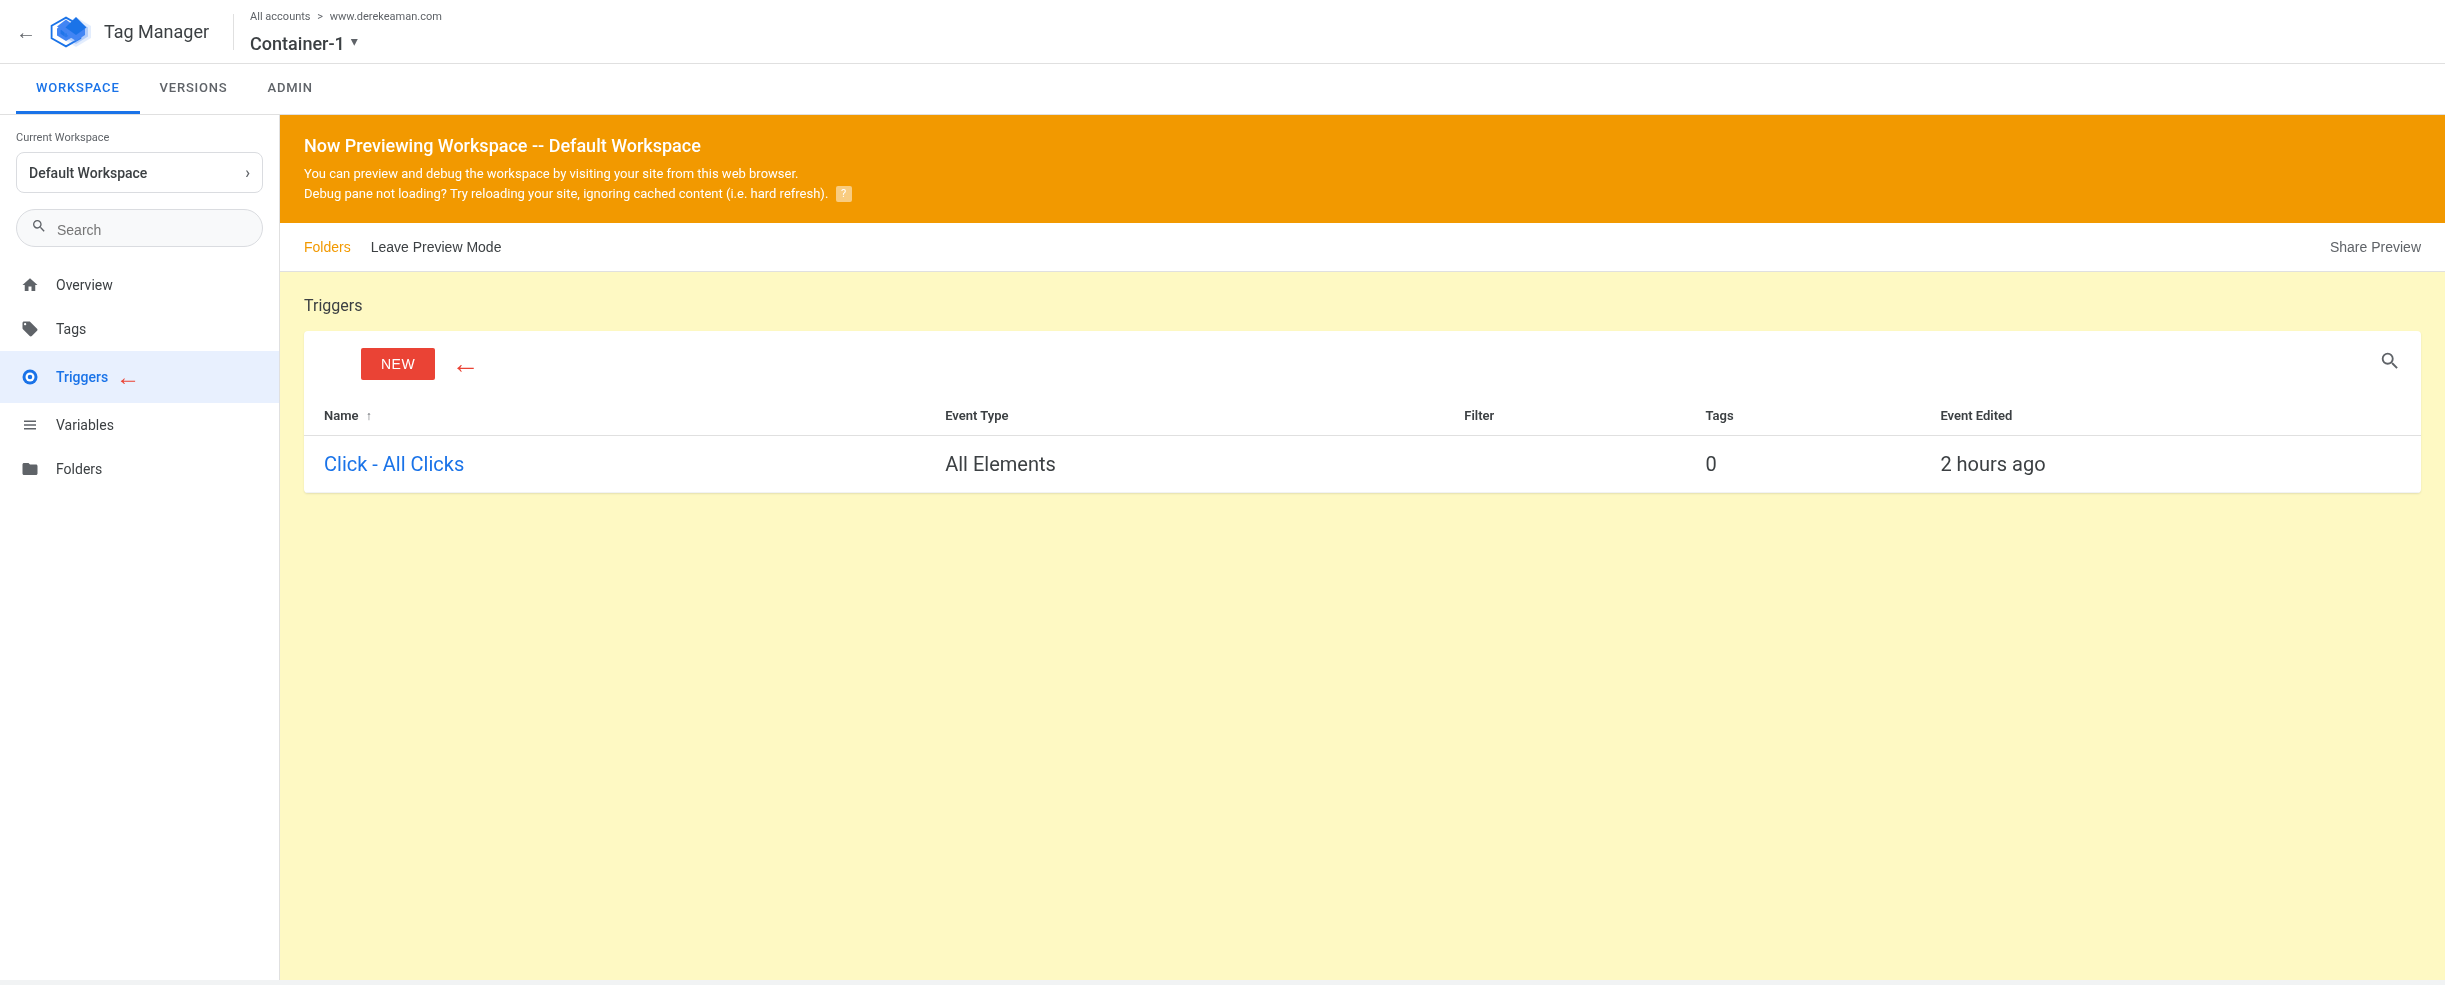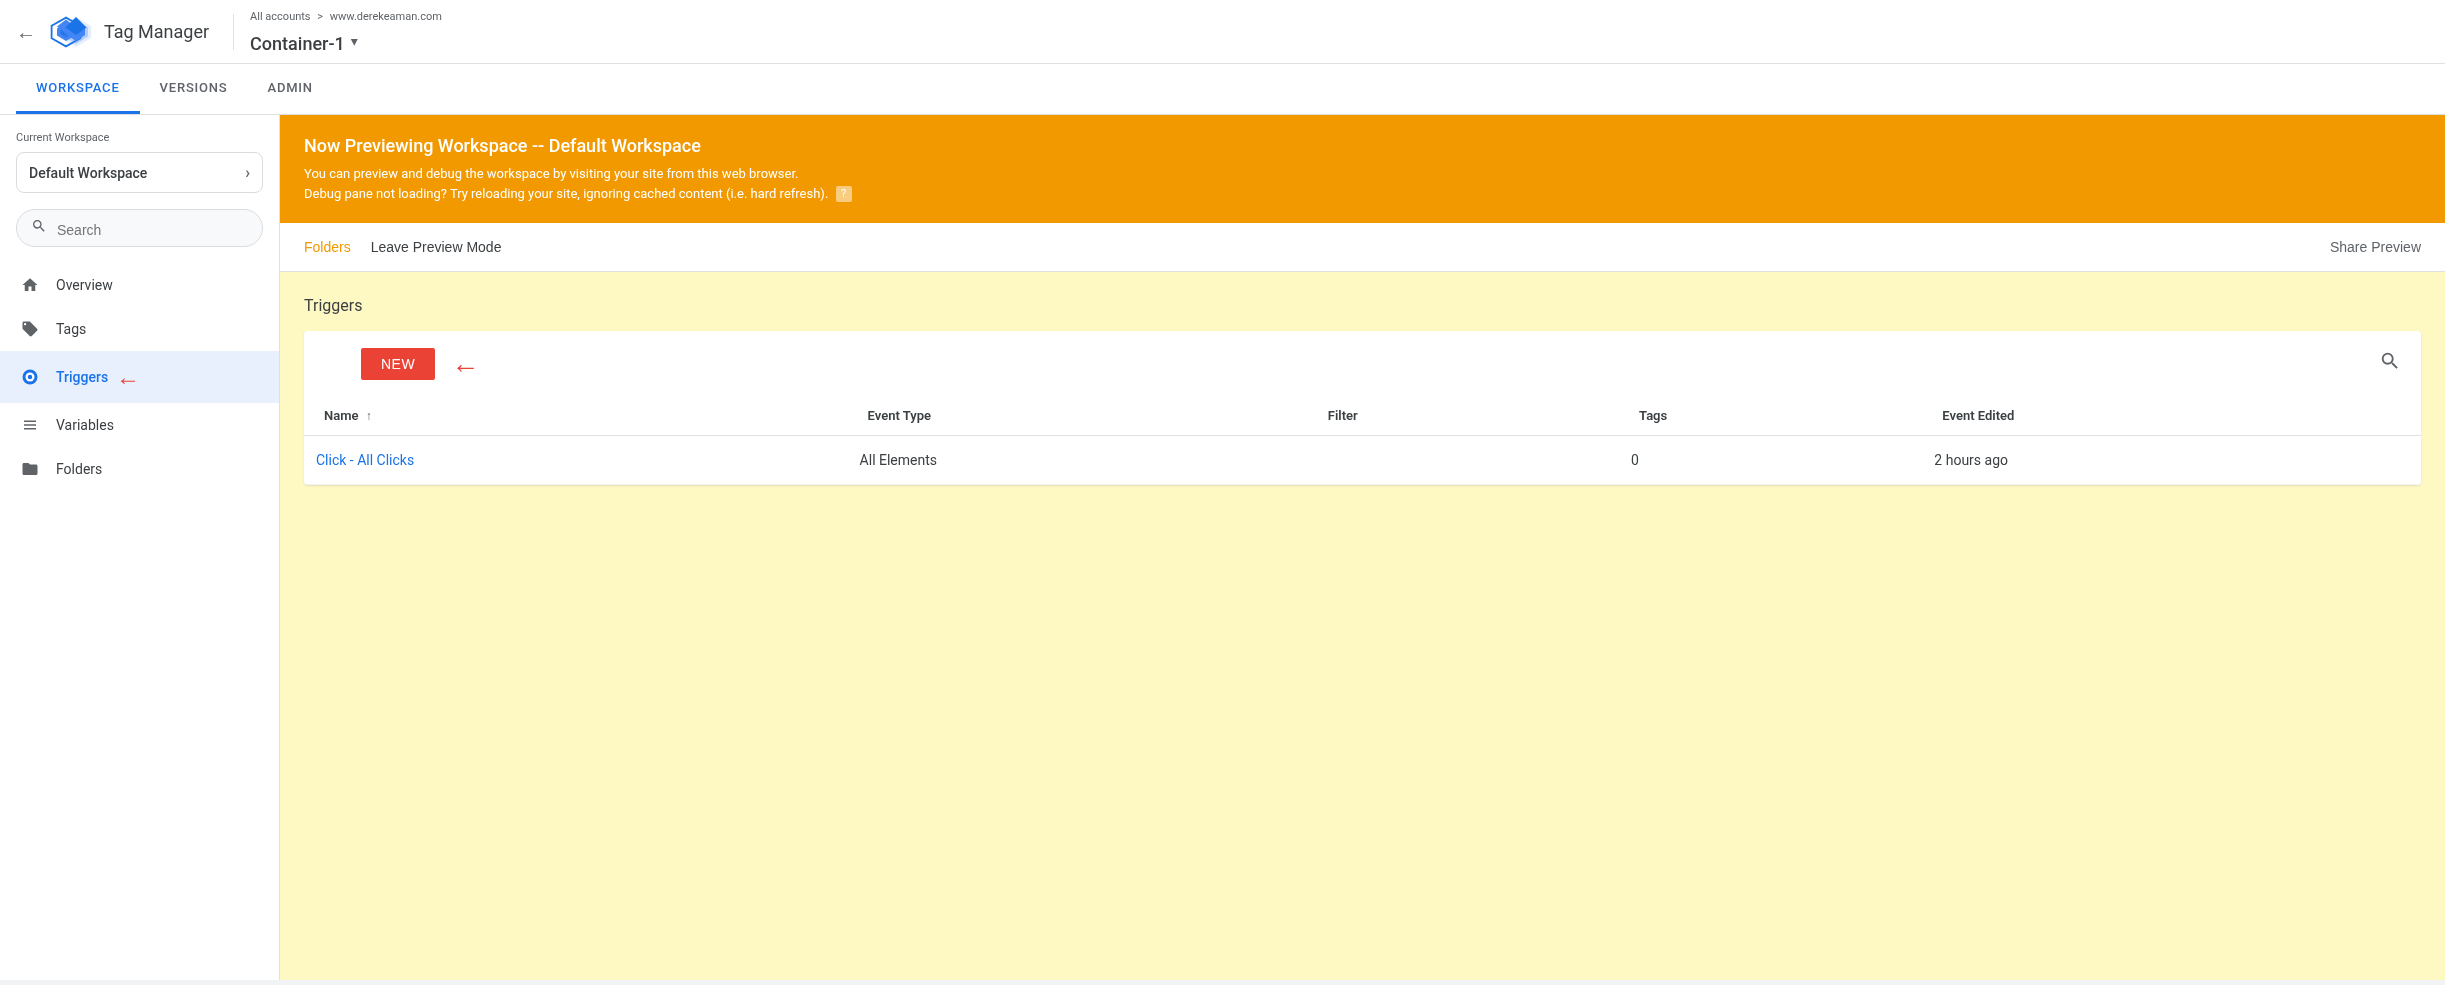--- a/index.html
+++ b/index.html
@@ -303,22 +303,22 @@
     }
     .triggers-table thead th .sort-icon {
       font-size: 12px;
       margin-left: 4px;
       color: #5f6368;
     }
     .triggers-table tbody tr {
       border-bottom: 1px solid #f1f3f4;
     }
     .triggers-table tbody td {
-      padding: 16px 12px;
-      font-size: 14px;
+      padding: 16px 20px;
+      font-size: 20px;
       color: #3c4043;
     }
     .triggers-table tbody td.link-cell a {
       color: #1a73e8;
       text-decoration: none;
       font-weight: 400;
     }
 
     
     .sidebar-arrow-container {

